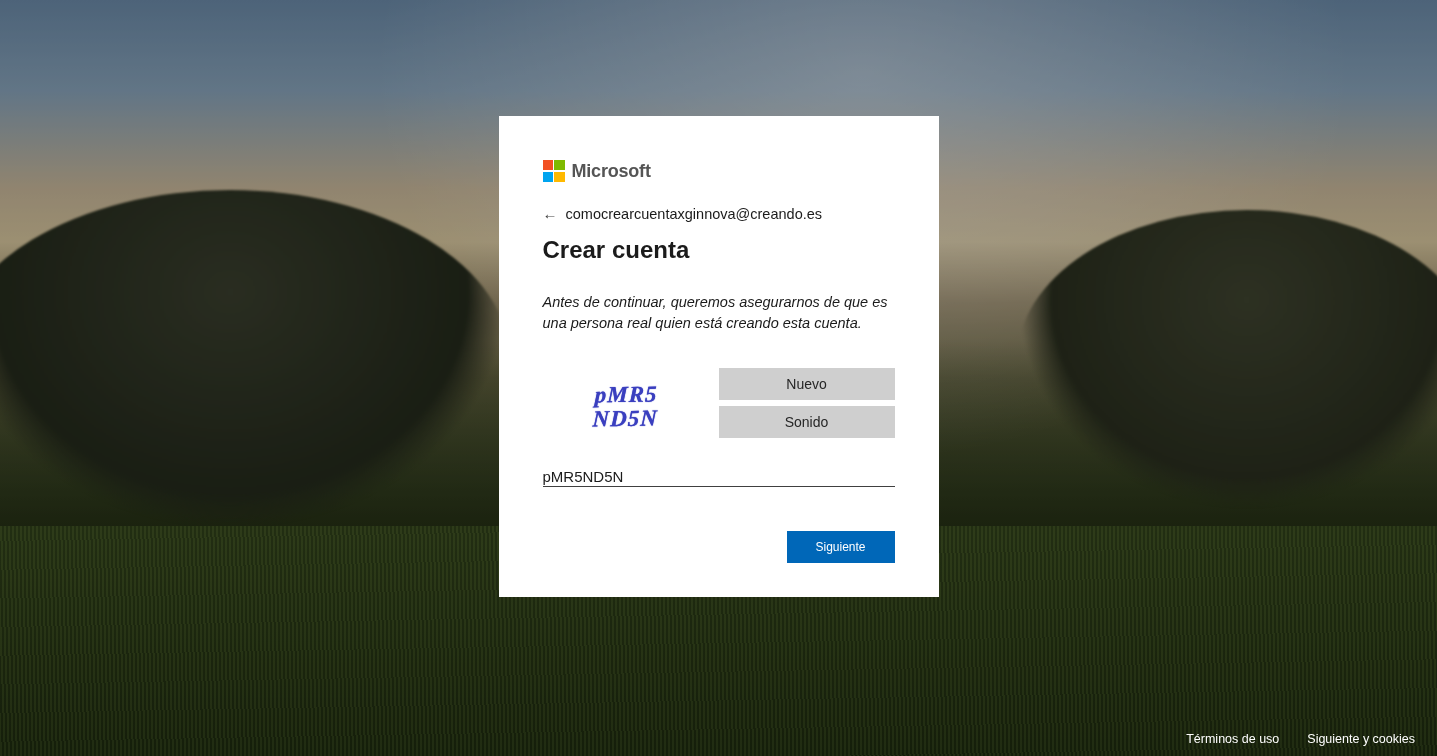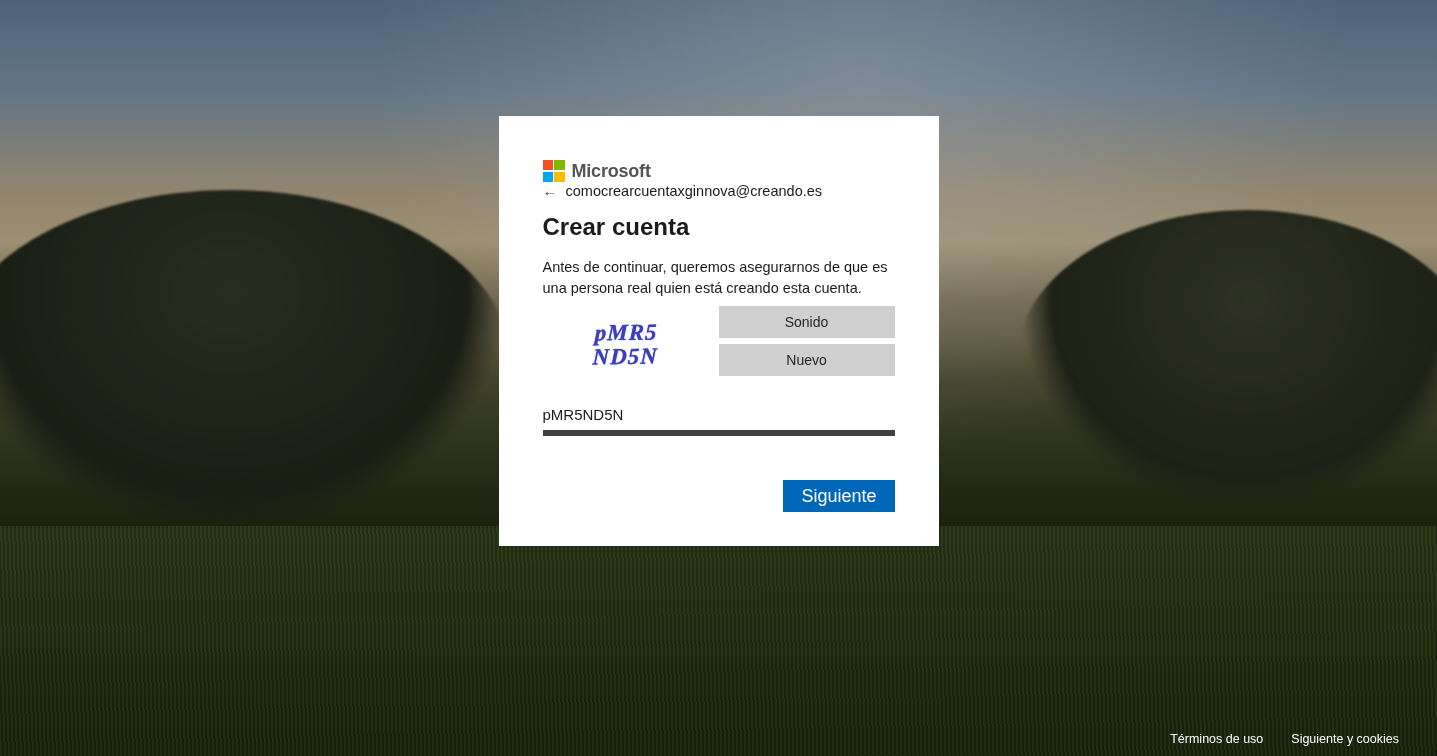--- a/index.html
+++ b/index.html
@@ -50,21 +50,21 @@
       left: 50%;
       transform: translateX(-50%);
       width: 440px;
       background: #fff;
       padding: 44px 44px 34px 44px;
     }
     .ms-logo-row {
       display: flex;
       align-items: center;
       gap: 7px;
-      margin-bottom: 0;
+      margin-bottom: 23px;
     }
     .ms-logo {
       width: 22px; height: 22px;
       display: grid;
       grid-template-columns: 1fr 1fr;
       grid-template-rows: 1fr 1fr;
       gap: 1.5px;
     }
     .ms-logo span:nth-child(1){background:#f25022}
     .ms-logo span:nth-child(2){background:#7fba00}
@@ -73,25 +73,26 @@
     .ms-brand { font-size: 18px; font-weight: 600; color:#555; letter-spacing: -0.2px;}
     .back-row {
       display: flex; align-items: center; gap: 8px;
       font-size: 14.5px; color: #1b1b1b;
       margin-bottom: 14px;
       cursor: pointer;
     }
     .back-row .arrow { font-size: 15px; color: #404040; }
     h1 {
       font-size: 24px; font-weight: 600; color: #1b1b1b;
-      margin-bottom: 16px;
+      margin-bottom: 28px;
     }
     .subtitle {
       font-size: 14.5px; color: #1b1b1b; line-height: 1.45;
-      margin-bottom: 7px;
+      margin-bottom: 34px;
+      font-style: italic;
     }
     .captcha-row {
       display: flex; gap: 10px; margin-bottom: 18px;
     }
     .captcha-img {
       width: 166px; height: 78px; background:#fff;
       display:flex; align-items:center; justify-content:center;
       border: none;
     }
     .captcha-text {
@@ -115,38 +116,38 @@
       font-size: 14px;
       color: #262626;
       cursor: pointer;
     }
     .field-label {
       font-size: 14px; color:#1b1b1b; margin-bottom: 6px; display:block;
     }
     .field-input {
       width: 100%;
       border: none;
-      border-bottom: 6px solid #404040;
-      padding: 4px 0 7px 0;
+      border-bottom: 1px solid #404040;
+      padding: 4px 0 1px 0;
       font-size: 15px;
       color: #1b1b1b;
       outline: none;
       background: transparent;
     }
     .action-row { display:flex; justify-content:flex-end; margin-top: 44px; }
     .primary-btn {
       background:#0067b8; color:#fff; border:none;
-      min-width: 108px; height: 32px; font-size: 18px;
+      min-width: 108px; height: 32px; font-size: 12px;
       cursor:pointer;
       padding: 4px 18px;
     }
 
     
     .footer {
-      position: absolute; right: 38px; bottom: 10px;
+      position: absolute; right: 22px; bottom: 10px;
       display:flex; gap: 28px; justify-content: space-between;
     }
     .footer a {
       color:#fff; font-size: 12.5px; text-decoration:none;
       cursor:pointer;
     }
   </style>
 </head>
 <body>
 
@@ -176,22 +177,22 @@
   <h1>Crear cuenta</h1>
 
   <p class="subtitle">Antes de continuar, queremos asegurarnos de que es una persona real quien está creando esta cuenta.</p>
 
   <div class="captcha-row">
     <div class="captcha-img">
       <span class="captcha-text">pMR5
 ND5N</span>
     </div>
     <div class="captcha-btns">
+      <button class="gray-btn">Nuevo</button>
       <button class="gray-btn">Sonido</button>
-      <button class="gray-btn">Nuevo</button>
     </div>
   </div>
 
   <input class="field-input" type="text" value="pMR5ND5N" style="">
 
   <div class="action-row">
     <button class="primary-btn">Siguiente</button>
   </div>
 
 </div>

